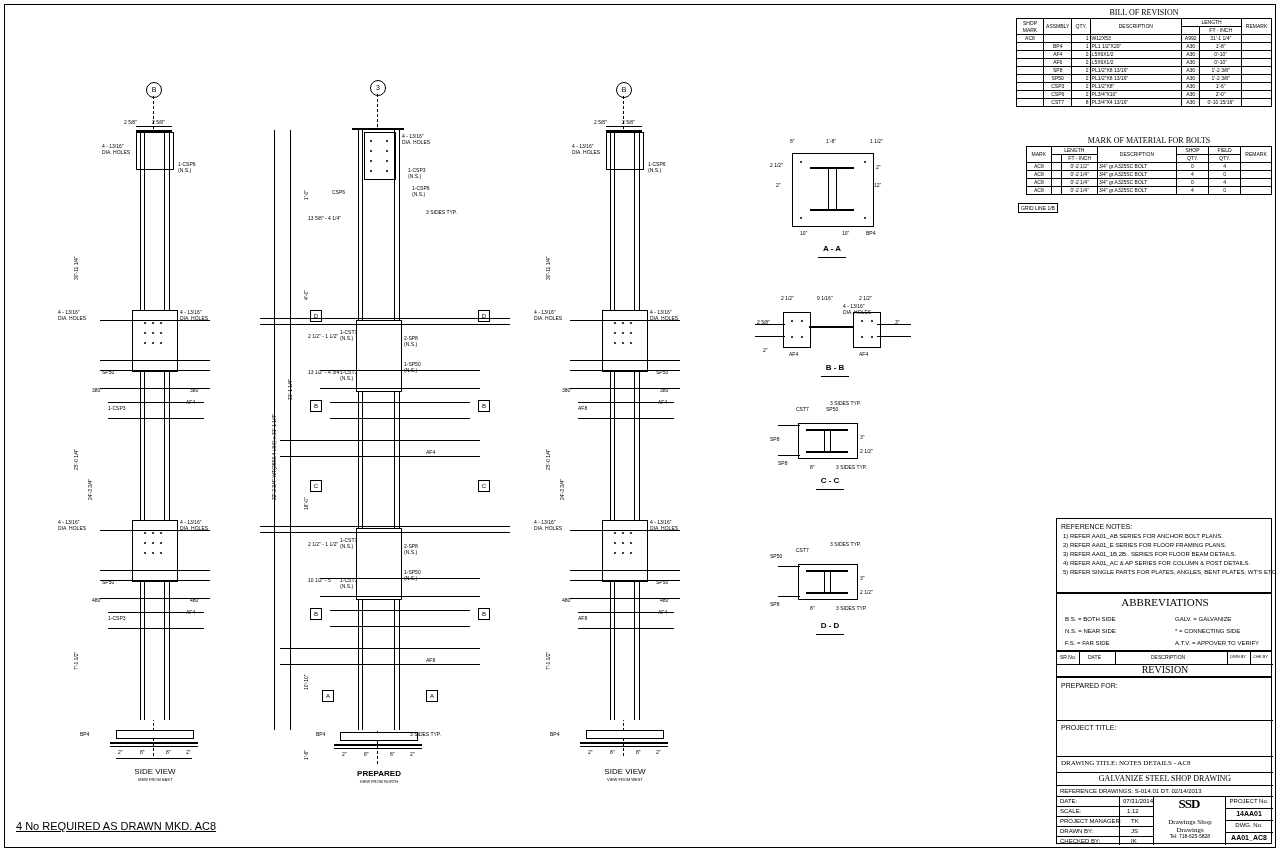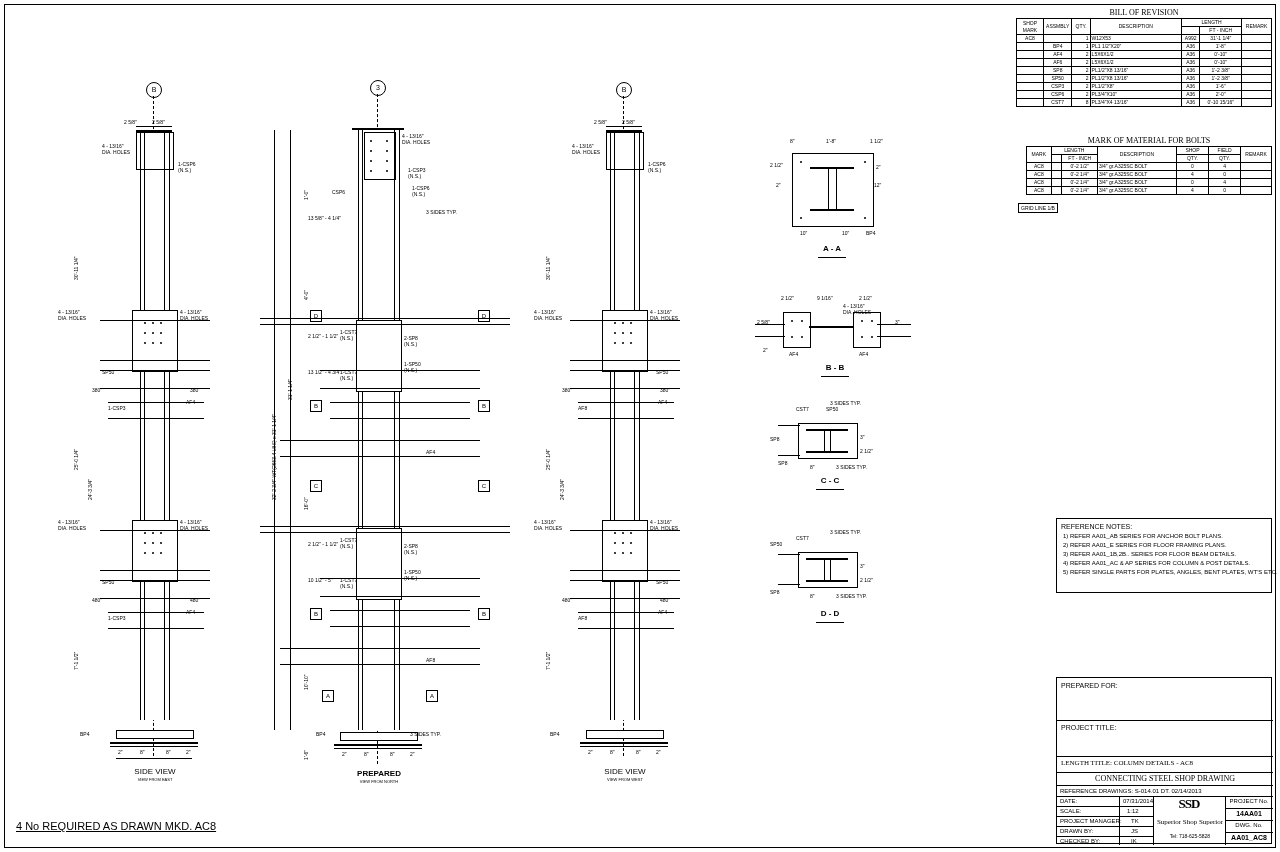--- a/index.html
+++ b/index.html
@@ -394,21 +394,21 @@
     <div class="tx" style="left:2px;top:30px;">2 5/8"</div>
     <div class="tx" style="left:140px;top:30px;">3"</div>
     <div class="tx" style="left:34px;top:62px;">AF4</div>
     <div class="tx" style="left:104px;top:62px;">AF4</div>
     <div class="tx" style="left:88px;top:14px;">4 - 13/16"</div>
     <div class="tx" style="left:88px;top:20px;">DIA. HOLES</div>
     <div class="tx tx8 ctr bold" style="left:40px;top:74px;width:80px;">B - B</div>
     <div class="ln hl" style="left:66px;top:86px;width:28px;"></div>
   </div>
 
-  <div class="abs" style="left:770px;top:524px;width:140px;height:115px;">
+  <div class="abs" style="left:770px;top:536px;width:140px;height:115px;">
     <div class="abs" style="left:28px;top:28px;width:58px;height:34px;border:1px solid #000;background:#fff;"></div>
     <div class="ln hl" style="left:36px;top:34px;width:42px;height:2px;"></div>
     <div class="ln hl" style="left:36px;top:56px;width:42px;height:2px;"></div>
     <div class="ln vl" style="left:54px;top:34px;height:22px;"></div>
     <div class="ln vl" style="left:60px;top:34px;height:22px;"></div>
     <div class="ln hl" style="left:8px;top:30px;width:22px;"></div>
     <div class="ln hl" style="left:8px;top:60px;width:22px;"></div>
     <div class="tx" style="left:26px;top:12px;">CST7</div>
     <div class="tx" style="left:60px;top:6px;">3 SIDES TYP.</div>
     <div class="tx" style="left:0px;top:18px;">SP50</div>
@@ -584,37 +584,59 @@
 
   <div class="title-blk" style="left:1056px;top:518px;width:216px;height:75px;">
     <div class="tx tx7" style="left:4px;top:4px;">REFERENCE NOTES:</div>
     <div class="tx tx6" style="left:6px;top:14px;">1) REFER AA01_AB SERIES FOR ANCHOR BOLT PLANS.</div>
     <div class="tx tx6" style="left:6px;top:23px;">2) REFER AA01_E SERIES FOR FLOOR FRAMING PLANS.</div>
     <div class="tx tx6" style="left:6px;top:32px;">3) REFER AA01_1B,2B.. SERIES FOR FLOOR BEAM DETAILS.</div>
     <div class="tx tx6" style="left:6px;top:41px;">4) REFER AA01_AC &amp; AP SERIES FOR COLUMN &amp; POST DETAILS.</div>
     <div class="tx tx6" style="left:6px;top:50px;">5) REFER SINGLE PARTS FOR PLATES, ANGLES, BENT PLATES, WT'S ETC.</div>
   </div>
 
-
+  <div class="title-blk" style="left:1056px;top:593px;width:216px;height:58px;">
+    <div class="abs serif ctr" style="left:0;top:2px;width:216px;font-size:11px;">ABBREVIATIONS</div>
+    <div class="tx tx6" style="left:8px;top:22px;">B.S. = BOTH SIDE</div>
+    <div class="tx tx6" style="left:118px;top:22px;">GALV. = GALVANIZE</div>
+    <div class="tx tx6" style="left:8px;top:34px;">N.S. = NEAR SIDE</div>
+    <div class="tx tx6" style="left:118px;top:34px;">* = CONNECTING SIDE</div>
+    <div class="tx tx6" style="left:8px;top:46px;">F.S. = FAR SIDE</div>
+    <div class="tx tx6" style="left:118px;top:46px;">A.T.V. = APPOVER TO VERIFY</div>
+  </div>
+
+  <div class="title-blk" style="left:1056px;top:651px;width:216px;height:26px;">
+    <div class="abs" style="left:0;top:0;width:216px;height:12px;border-bottom:1px solid #000;"></div>
+    <div class="ln vl" style="left:22px;top:0;height:12px;"></div>
+    <div class="ln vl" style="left:58px;top:0;height:12px;"></div>
+    <div class="ln vl" style="left:170px;top:0;height:12px;"></div>
+    <div class="ln vl" style="left:193px;top:0;height:12px;"></div>
+    <div class="tx" style="left:3px;top:3px;">SR.No.</div>
+    <div class="tx" style="left:31px;top:3px;">DATE</div>
+    <div class="tx" style="left:94px;top:3px;">DESCRIPTION</div>
+    <div class="tx" style="left:173px;top:3px;font-size:4px;">DWN BY</div>
+    <div class="tx" style="left:196px;top:3px;font-size:4px;">CHK BY</div>
+    <div class="abs serif ctr" style="left:0;top:12px;width:216px;font-size:10px;">REVISION</div>
+  </div>
 
   <div class="title-blk" style="left:1056px;top:677px;width:216px;height:167px;">
 
     <div class="abs" style="left:0;top:0;width:216px;height:42px;border-bottom:1px solid #000;"></div>
     <div class="tx tx7" style="left:4px;top:4px;">PREPARED FOR:</div>
     <div class="tx tx7" style="left:4px;top:16px;"></div>
 
     <div class="abs" style="left:0;top:42px;width:216px;height:36px;border-bottom:1px solid #000;"></div>
     <div class="tx tx7" style="left:4px;top:46px;">PROJECT TITLE:</div>
     <div class="tx tx7" style="left:4px;top:58px;"></div>
 
     <div class="abs" style="left:0;top:78px;width:216px;height:16px;border-bottom:1px solid #000;"></div>
-    <div class="tx tx7 serif" style="left:4px;top:82px;">LENGTH TITLE: COLUMN DETAILS - AC8</div>
+    <div class="tx tx7 serif" style="left:4px;top:82px;">DRAWING TITLE: NOTES DETAILS - AC8</div>
 
     <div class="abs" style="left:0;top:94px;width:216px;height:13px;border-bottom:1px solid #000;"></div>
-    <div class="abs serif ctr" style="left:0;top:96px;width:216px;font-size:8px;">CONNECTING STEEL SHOP DRAWING</div>
+    <div class="abs serif ctr" style="left:0;top:96px;width:216px;font-size:8px;">GALVANIZE STEEL SHOP DRAWING</div>
 
     <div class="abs" style="left:0;top:107px;width:216px;height:11px;border-bottom:1px solid #000;"></div>
     <div class="tx tx6" style="left:3px;top:110px;">REFERENCE DRAWINGS: S-014.01 DT. 02/14/2013</div>
 
     <div class="ln vl" style="left:62px;top:118px;height:49px;"></div>
     <div class="ln vl" style="left:96px;top:118px;height:49px;"></div>
     <div class="ln vl" style="left:168px;top:118px;height:49px;"></div>
     <div class="ln hl" style="left:0;top:128px;width:96px;"></div>
     <div class="ln hl" style="left:0;top:138px;width:96px;"></div>
     <div class="ln hl" style="left:0;top:148px;width:96px;"></div>
@@ -633,19 +655,19 @@
     <div class="tx tx6" style="left:74px;top:150px;">JS</div>
     <div class="tx tx6" style="left:3px;top:160px;">CHECKED BY:</div>
     <div class="tx tx6" style="left:74px;top:160px;">IK</div>
 
     <div class="tx tx6 ctr" style="left:168px;top:120px;width:48px;">PROJECT No.</div>
     <div class="tx tx7 ctr bold" style="left:168px;top:132px;width:48px;">14AA01</div>
     <div class="tx tx6 ctr" style="left:168px;top:144px;width:48px;">DWG. No.</div>
     <div class="tx tx7 ctr bold" style="left:168px;top:156px;width:48px;">AA01_AC8</div>
 
     <div class="abs serif bold ctr" style="left:98px;top:118px;width:68px;font-size:13px;letter-spacing:-1px;">SSD</div>
-    <div class="abs serif ctr" style="left:98px;top:140px;width:70px;font-size:7px;">Superior Shop Superior</div>
+    <div class="abs serif ctr" style="left:98px;top:140px;width:70px;font-size:7px;">Drawings Shop Drawings</div>
     <div class="abs ctr" style="left:98px;top:155px;width:70px;font-size:5px;">Tel: 718-625-5828</div>
   </div>
 
   <div class="abs tx11 und" style="left:16px;top:820px;font-family:'Liberation Sans',sans-serif;">4 No REQUIRED AS DRAWN MKD. AC8</div>
 
 </div>
 
 </body></html>

